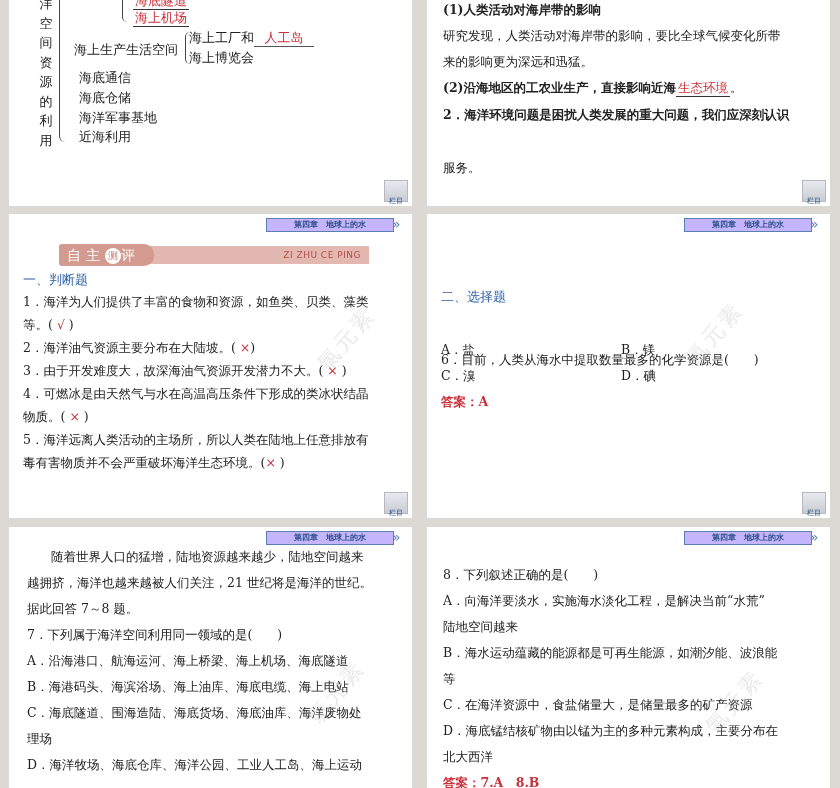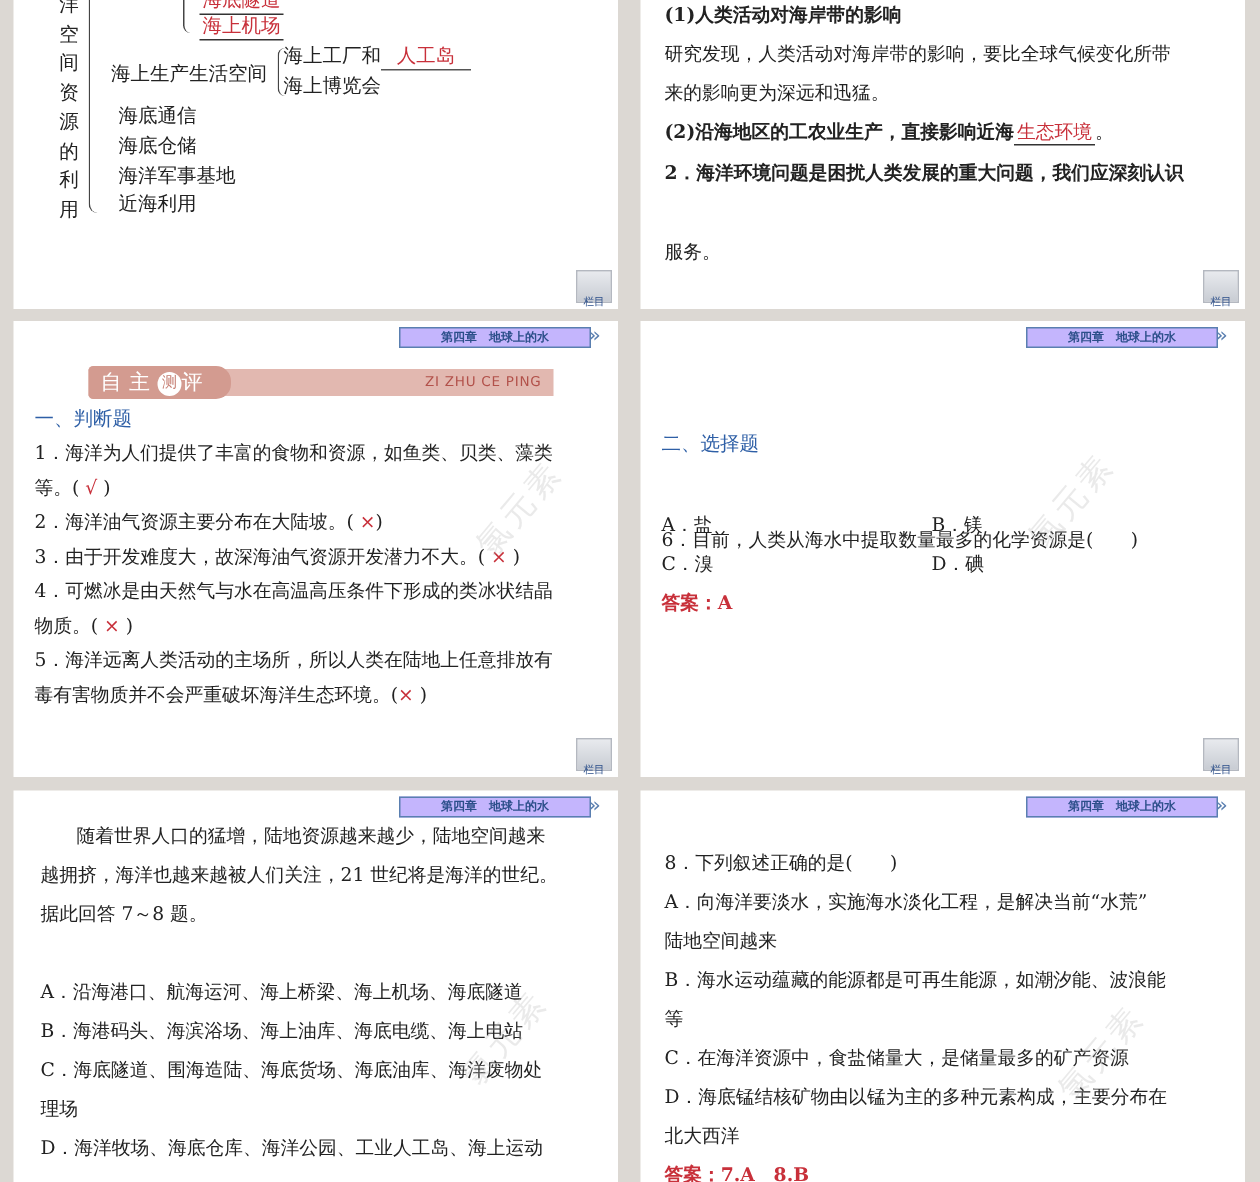--- a/index.html
+++ b/index.html
@@ -170,20 +170,21 @@
     <div>导引</div>
   </div>
 </div>
 
 <div class="slide s5">
   <div class="chapter-tag">第四章　地球上的水</div>
   <div class="chapter-chev">»</div>
   <div class="line" style="left:42px; top:22px; font-size:12.5px;">随着世界人口的猛增，陆地资源越来越少，陆地空间越来</div>
   <div class="line" style="left:18px; top:48px; font-size:12.5px;">越拥挤，海洋也越来越被人们关注，21 世纪将是海洋的世纪。</div>
   <div class="line" style="left:18px; top:74px; font-size:12.5px;">据此回答 7～8 题。</div>
+  <div class="line" style="left:18px; top:100px; font-size:12.5px;">7．下列属于海洋空间利用同一领域的是(　　)</div>
   <div class="line" style="left:18px; top:126px; font-size:12.5px;">A．沿海港口、航海运河、海上桥梁、海上机场、海底隧道</div>
   <div class="line" style="left:18px; top:152px; font-size:12.5px;">B．海港码头、海滨浴场、海上油库、海底电缆、海上电站</div>
   <div class="line" style="left:18px; top:178px; font-size:12.5px;">C．海底隧道、围海造陆、海底货场、海底油库、海洋废物处</div>
   <div class="line" style="left:18px; top:204px; font-size:12.5px;">理场</div>
   <div class="line" style="left:18px; top:230px; font-size:12.5px;">D．海洋牧场、海底仓库、海洋公园、工业人工岛、海上运动</div>
   <div class="watermark" style="left:290px; top:150px;">氯元素</div>
 </div>
 
 <div class="slide s6">
   <div class="chapter-tag">第四章　地球上的水</div>

